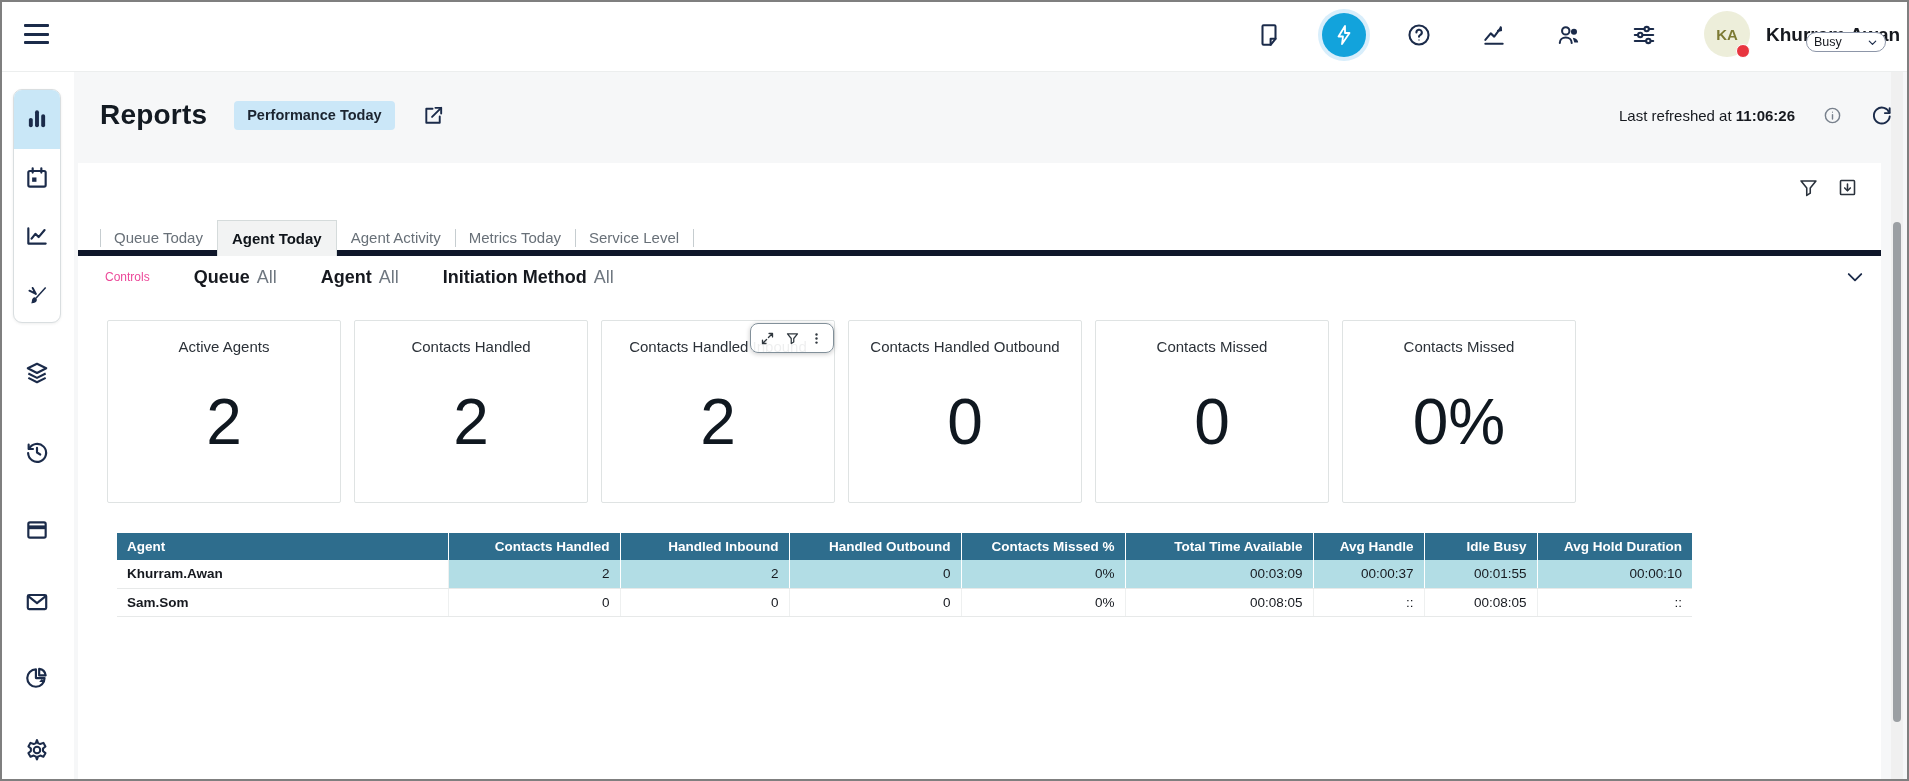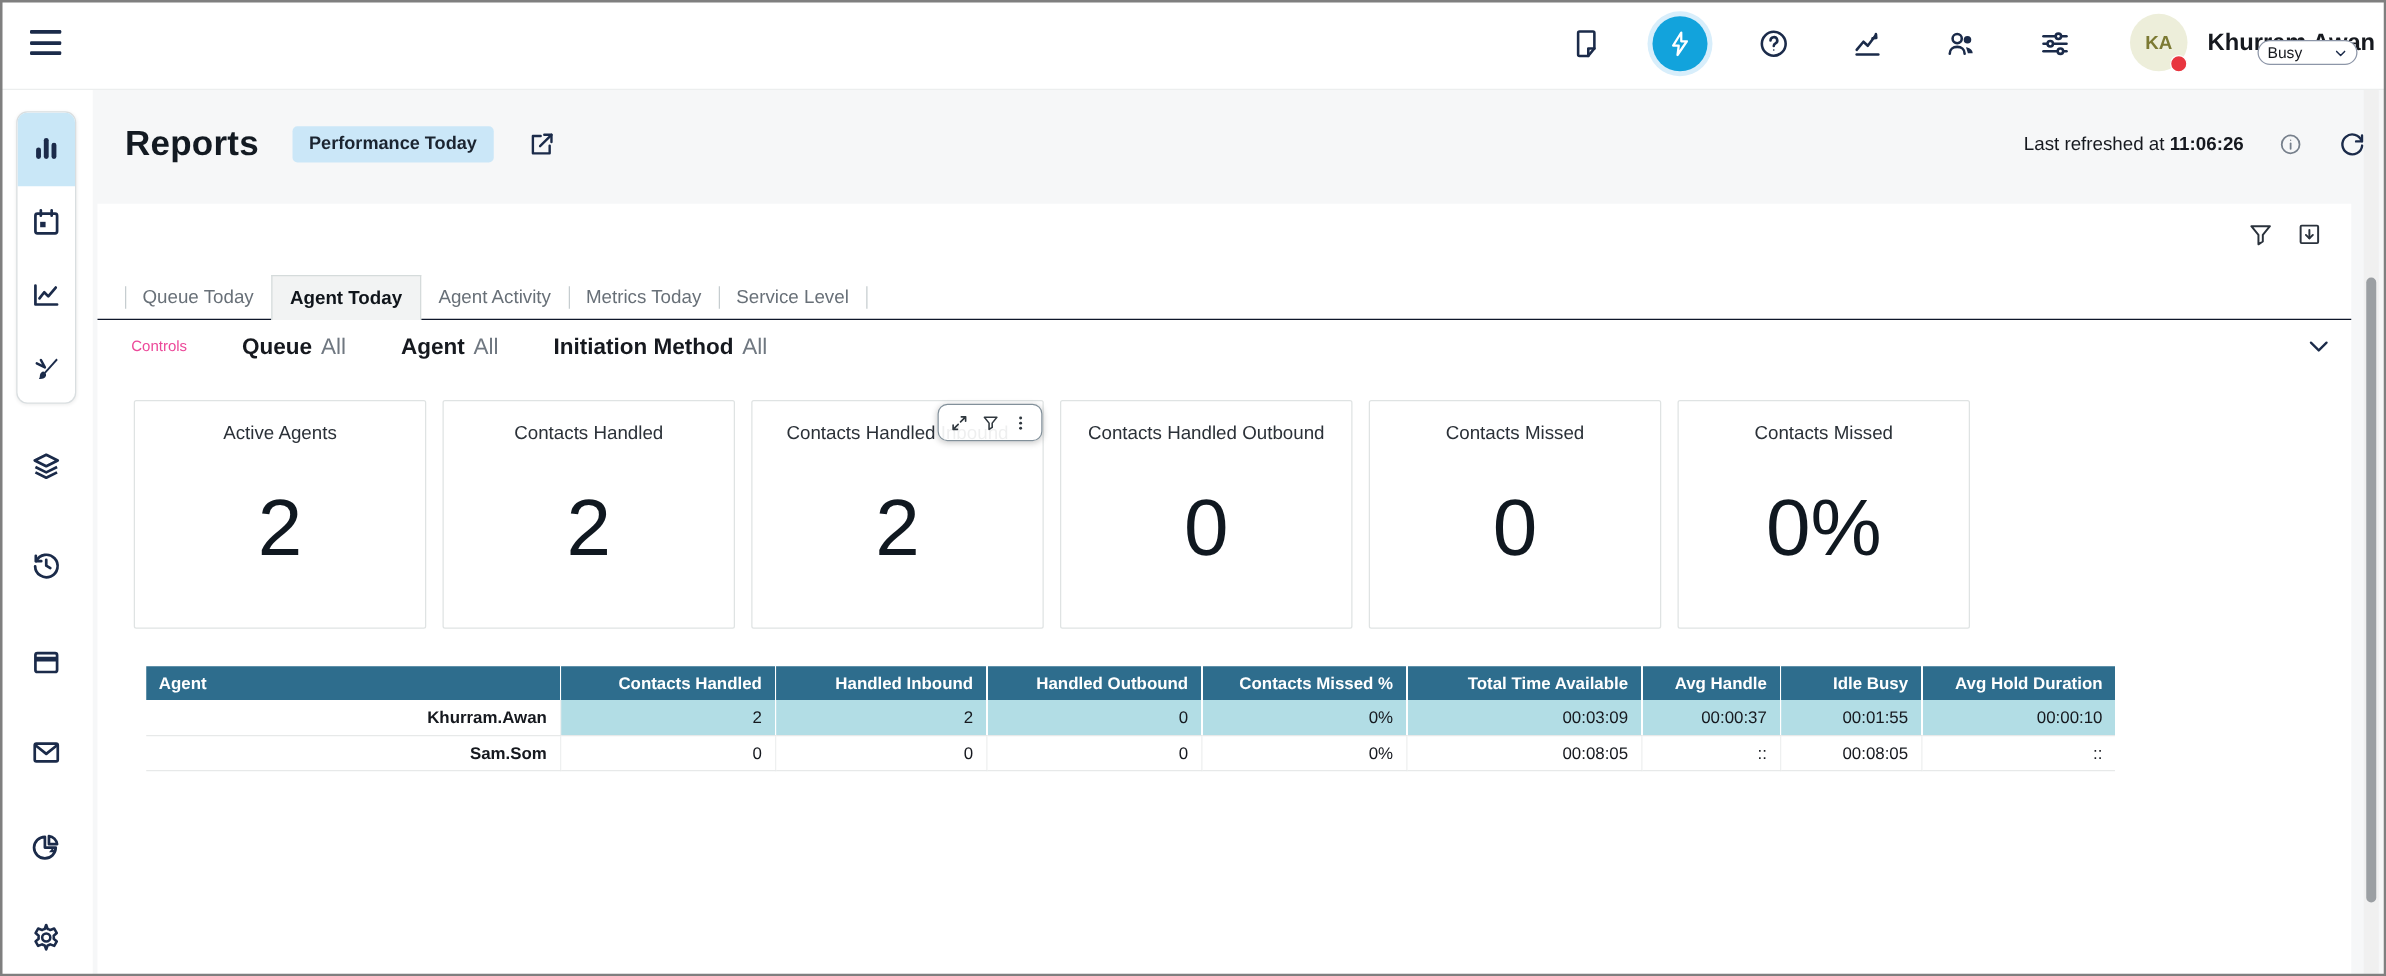--- a/index.html
+++ b/index.html
@@ -48,21 +48,21 @@
   .ext-icon { width:23px; height:23px; cursor:pointer; }
   .refresh-row { position:absolute; right:16px; top:32px; display:flex; align-items:center; gap:28px; }
   .refresh-text { font-size:15px; color:#16191f; }
   .refresh-text b { font-weight:700; }
   .refresh-row svg { cursor:pointer; }
 
   .panel { position:absolute; left:4px; right:28px; top:91px; bottom:2px; background:#fff; }
   .panel-tools { position:absolute; right:23px; top:14px; display:flex; gap:18px; }
   .panel-tools svg { width:21px; height:21px; cursor:pointer; }
 
-  .tabs { position:absolute; left:0; right:0; top:57px; height:36px; border-bottom:1px solid #0f172a;
+  .tabs { position:absolute; left:0; right:0; top:57px; height:36px; border-bottom:6px solid #0f172a;
     display:flex; padding-left:22px; }
   .tab { position:relative; padding:0 14px; height:36px; line-height:36px; font-size:15px; color:#687078; cursor:pointer; white-space:nowrap; }
   .tab::before { content:""; position:absolute; left:0; top:9px; height:18px; width:1px; background:#c6cdd0; }
   .tab.active::before, .tab.active + .tab::before { display:none; }
   .tab:last-child::after { content:""; position:absolute; right:-1px; top:9px; height:18px; width:1px; background:#c6cdd0; }
   .tab.active { background:#f2f3f3; border:1px solid #d5dbdb; border-bottom:none; font-weight:700; color:#0f141a; }
 
   .controls-row { position:absolute; left:27px; top:95px; height:38px; display:flex; align-items:center; gap:44px; }
   .controls-label { font-size:12px; color:#ec4899; }
   .filter { font-size:18px; cursor:pointer; }
@@ -85,21 +85,21 @@
   .hover-toolbar svg { width:15px; height:15px; cursor:pointer; }
 
   .agent-table-wrap { position:absolute; left:39px; top:370px; }
   table { border-collapse:collapse; table-layout:fixed; }
   th { background:#2e6d8d; color:#fff; font-size:13.5px; font-weight:700; height:27px;
     text-align:right; padding:0 10px; border-right:1px solid rgba(255,255,255,.3); cursor:pointer; white-space:nowrap; overflow:hidden; }
   th.agent-col { text-align:left; }
   th:last-child { border-right:none; }
   td { font-size:13.5px; height:28px; text-align:right; padding:0 10px; border-bottom:1px solid #e7e9e9;
     border-right:1px solid #eef0f0; background:#fff; white-space:nowrap; overflow:hidden; }
-  td.agent-col { text-align:right; font-weight:700; }
+  td.agent-col { text-align:left; font-weight:700; }
   td.hl { background:#b2dde5; border-right:1px solid rgba(255,255,255,.75); }
   td:last-child { border-right:none; }
 
   .scrollbar-track { position:absolute; left:1891px; top:72px; width:12px; bottom:2px; background:#f0f0f0; z-index:30; }
   .scrollbar-thumb { position:absolute; left:2px; top:150px; width:8px; height:500px; background:#9b9fa3; border-radius:4px; cursor:grab; }
 
   svg { display:block; }
 </style>
 </head>
 <body>

